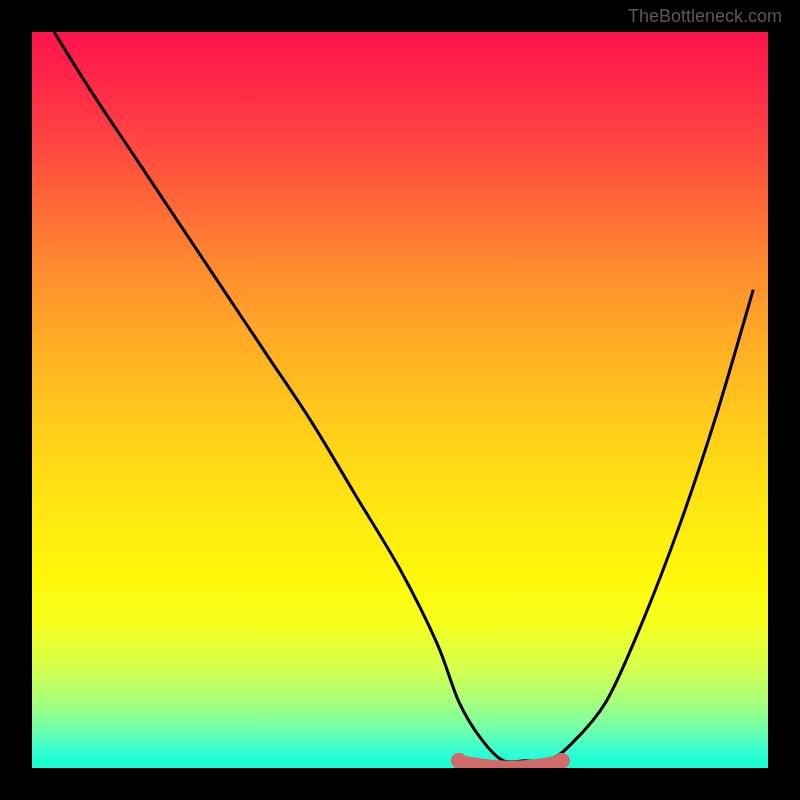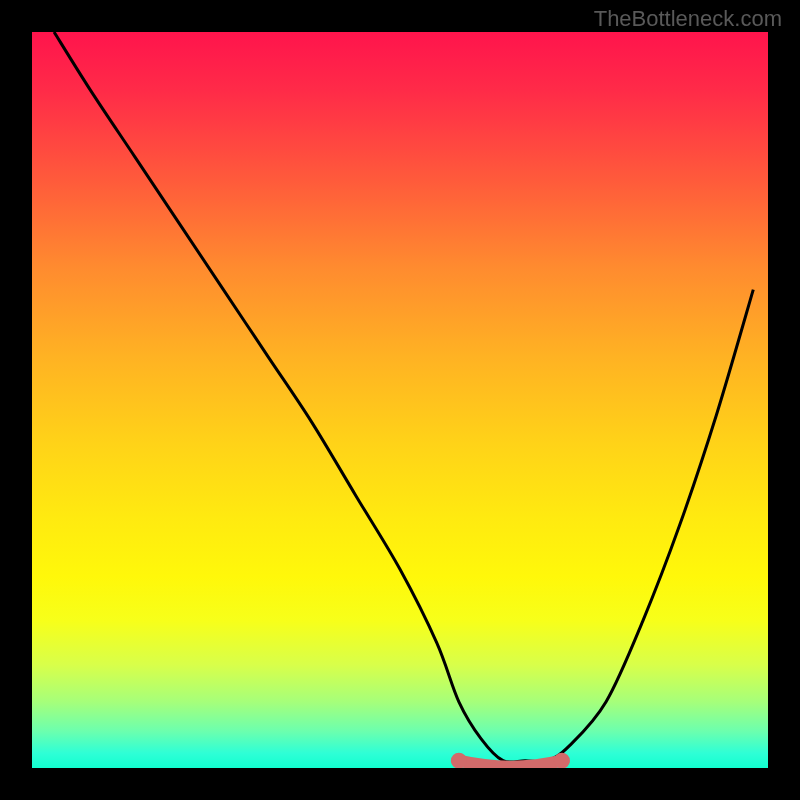--- a/index.html
+++ b/index.html
@@ -9,21 +9,21 @@
     background: #000;
     position: relative;
     overflow: hidden;
     font-family: Arial, sans-serif;
   }
   .watermark {
     position: absolute;
     top: 6px;
     right: 18px;
     color: #595959;
-    font-size: 22px;
+    font-size: 18px;
     font-weight: 400;
     z-index: 10;
   }
   .plot {
     position: absolute;
     left: 32px;
     top: 32px;
     width: 736px;
     height: 736px;
   }

